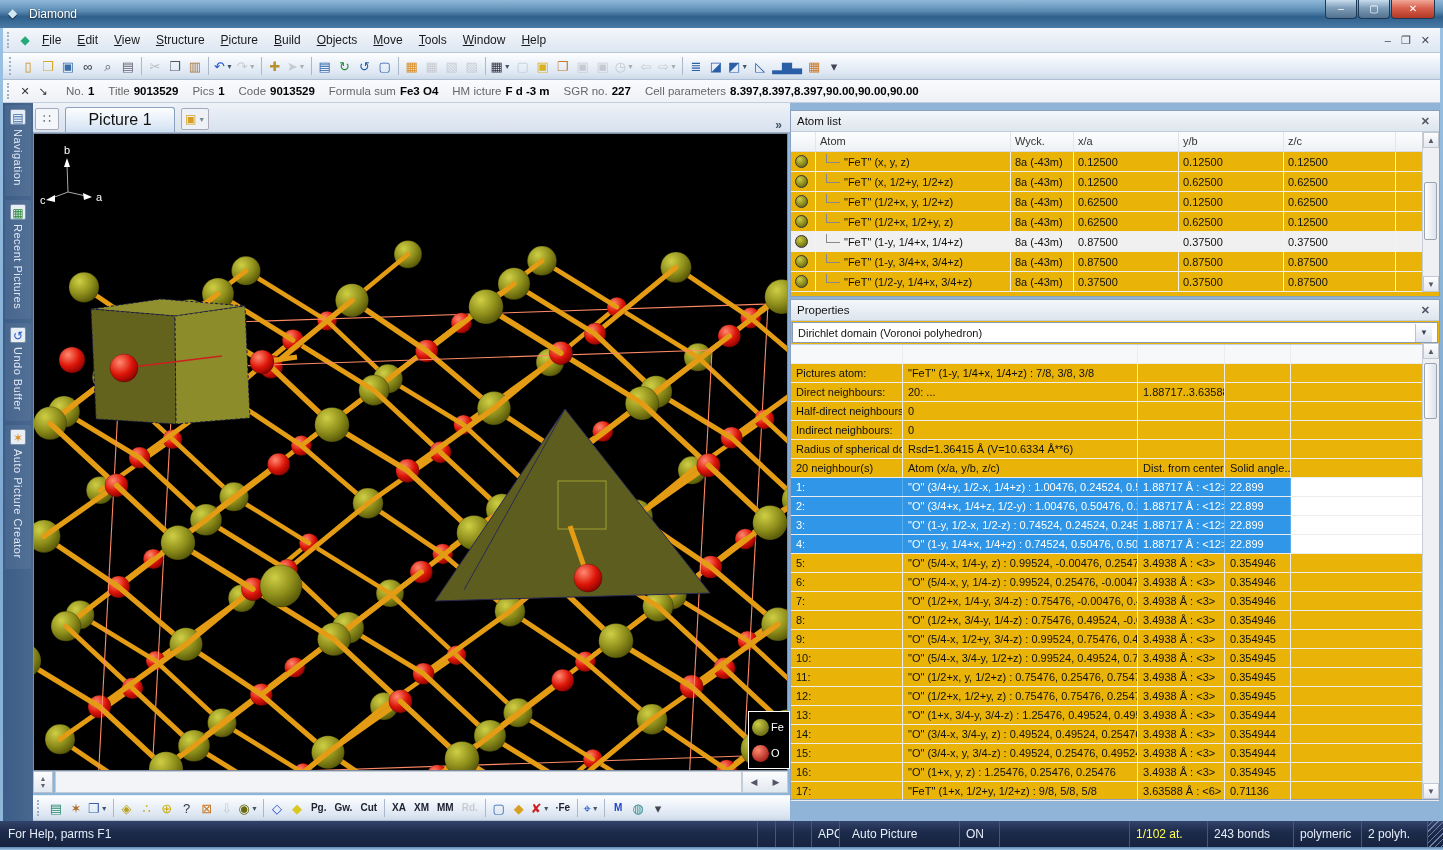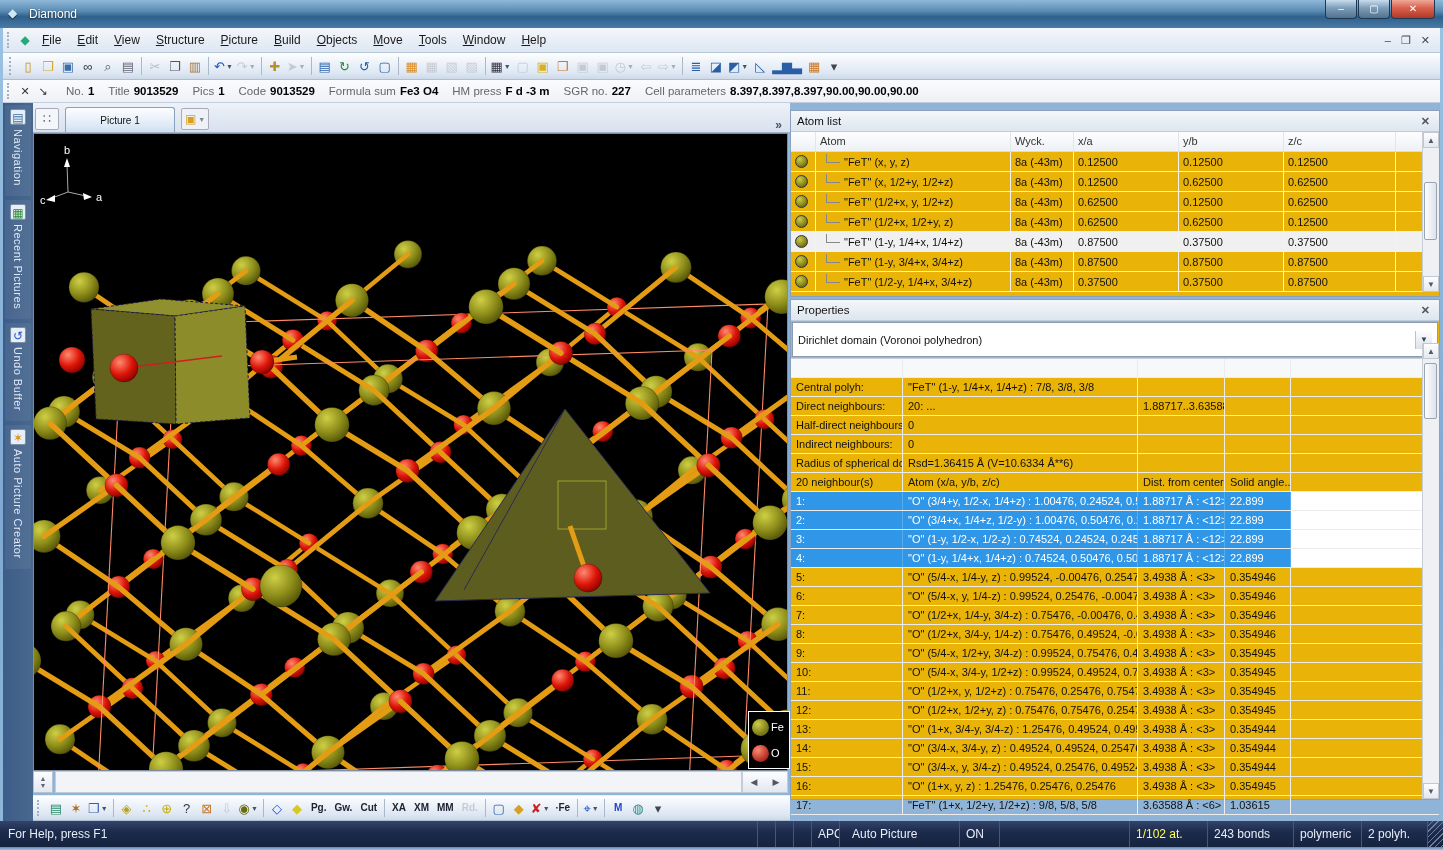--- a/index.html
+++ b/index.html
@@ -33,21 +33,21 @@
   .ibf .val{color:#000;font-weight:bold;margin-left:4px;}
   
   .sidebar{position:absolute;left:3px;top:103px;width:30px;height:718px;background:linear-gradient(90deg,#3c5d88,#49688f);display:flex;flex-direction:column;align-items:center;padding-top:2px;}
   .vtab{display:flex;flex-direction:column;align-items:center;padding:4px 0 10px 0;margin-bottom:4px;border-radius:2px;width:26px;background:rgba(255,255,255,.06);}
   .vicon{width:16px;height:16px;font-size:12px;line-height:16px;text-align:center;background:#e8eef6;border:1px solid #7b8ea8;border-radius:2px;margin-bottom:4px;}
   .vlabel{writing-mode:vertical-rl;font-size:11px;color:#dfe8f4;letter-spacing:.5px;}
   
   .center{position:absolute;left:33px;top:103px;width:757px;height:718px;}
   .tabrow{position:absolute;left:0;top:0;width:100%;height:30px;background:linear-gradient(180deg,#eef2f8,#d7e1ee);border-bottom:1px solid #9fb2c8;display:flex;align-items:flex-end;}
   .gridbtn{width:24px;height:22px;margin:0 2px 2px 2px;border:1px solid #aab;border-radius:2px;background:#f4f7fa;color:#667;text-align:center;line-height:20px;font-size:13px;}
-  .ptab{height:25px;min-width:110px;margin-left:4px;border:1px solid #8aa0bc;border-bottom:none;border-radius:3px 3px 0 0;background:linear-gradient(180deg,#fdfeff,#e4edf8 60%,#cfe0f2);font-size:10px;color:#111;display:flex;align-items:center;justify-content:center;}
+  .ptab{height:25px;min-width:110px;margin-left:4px;border:1px solid #8aa0bc;border-bottom:none;border-radius:3px 3px 0 0;background:linear-gradient(180deg,#fdfeff,#e4edf8 60%,#cfe0f2);font-size:16px;color:#111;display:flex;align-items:center;justify-content:center;}
   .newpic{height:22px;margin:0 0 2px 6px;padding:0 3px;border:1px solid #aab;border-radius:2px;background:#eef2f7;font-size:12px;display:flex;align-items:center;}
   .newpic .dd{font-size:7px;color:#789;margin-left:2px;}
   .chev{margin-left:auto;margin-right:8px;color:#456;font-size:12px;font-weight:bold;}
   .viewport{position:absolute;left:0;top:30px;width:755px;height:638px;background:#000;border:1px solid #7e8da0;}
   .legend{position:absolute;left:714px;top:577px;width:42px;height:58px;border:1px solid #fff;background:#000;padding:2px 0 0 3px;}
   .legrow{display:flex;align-items:center;height:26px;color:#fff;font-size:11px;}
   .legsph{width:17px;height:17px;border-radius:50%;margin-right:2px;}
   .scrollrow{position:absolute;left:0;top:668px;width:755px;height:22px;display:flex;}
   .vspin{width:20px;height:100%;border:1px solid #b6c0ce;background:linear-gradient(180deg,#fcfdfe,#e2e8f0);display:flex;flex-direction:column;align-items:center;justify-content:center;font-size:7px;color:#667;}
   .htrack{flex:1;margin-left:2px;border:1px solid #c4ccd8;background:#f2f4f8;}
@@ -63,21 +63,21 @@
   .alhead{display:flex;height:20px;border-bottom:1px solid #d8dde4;background:linear-gradient(180deg,#fcfdfe,#eef1f5);font-size:11px;color:#333;}
   .alhead div{padding:3px 4px;border-right:1px solid #e2e6ec;}
   .alrow{display:flex;height:20px;border-bottom:1px solid #efefef;font-size:11px;color:#111;align-items:center;}
   .alrow.hl{background:#f0f0f0;}
   .alrow div{border-right:1px solid #f2f2f2;height:100%;display:flex;align-items:center;padding:0 4px;overflow:hidden;white-space:nowrap;}
   .sph{width:13px;height:13px;border-radius:50%;background:radial-gradient(circle at 35% 30%,#cdcd44,#84841a 60%,#4c4c08);border:1px solid #333;}
   .tree{width:14px;height:9px;border-left:1px solid #888;border-bottom:1px solid #888;margin:-6px 4px 0 6px;}
   .vsb{position:absolute;right:0;width:17px;background:#eef0f4;border-left:1px solid #c8cdd6;}
   .sbarrow{height:16px;text-align:center;font-size:8px;color:#556;line-height:16px;background:linear-gradient(180deg,#fdfdfe,#e4e8ef);border:1px solid #c2c8d2;}
   .sbthumb{position:absolute;left:1px;width:13px;border:1px solid #9aa4b2;border-radius:2px;background:linear-gradient(90deg,#fdfdfe,#dde3ea);}
-  .ddrow{height:38px;margin:0;border-bottom:1px solid #c8d0da;display:flex;}
+  .ddrow{height:24px;margin:0;border-bottom:1px solid #c8d0da;display:flex;}
   .ddbox{flex:1;border:1px solid #8a9cb4;background:#fff;margin:1px;display:flex;align-items:center;font-size:11px;color:#111;padding:0 5px;}
   .ddbtn{width:17px;background:linear-gradient(180deg,#fdfdfe,#dbe2ec);border-left:1px solid #b8c2d0;margin-left:auto;text-align:center;font-size:8px;color:#345;line-height:18px;}
   .prow{display:flex;height:19px;border-bottom:1px solid #ececec;font-size:11px;color:#111;align-items:center;}
   .prow div{height:100%;display:flex;align-items:center;padding:0 5px;border-right:1px solid #ececec;overflow:hidden;white-space:nowrap;}
   .prow.phead{background:#f6f8fa;}
   .prow.sel{background:#2f96e8;color:#fff;}
   .prow.sel div{border-right-color:#57aced;}
   .pc1{width:112px;}.pc2{width:235px;}.pc3{width:87px;}.pc4{width:66px;}.pc5{flex:1;border-right:none!important;}
   
   .statusbar{position:absolute;left:0;top:821px;width:100%;height:26px;background:linear-gradient(180deg,#33446b,#1d2b4c 40%,#16233f);display:flex;align-items:stretch;color:#e6edf8;font-size:12px;}
@@ -256,21 +256,21 @@
 
   <div class="infobar" id="infobar">
     <span class="grip"></span>
   <span class="ib-ic">✕</span>
       <span class="ib-ic">↘</span>
       <span class="ibf"><span class="lbl">No.</span><span class="val">1</span></span>
       <span class="ibf"><span class="lbl">Title</span><span class="val">9013529</span></span>
       <span class="ibf"><span class="lbl">Pics</span><span class="val">1</span></span>
       <span class="ibf"><span class="lbl">Code</span><span class="val">9013529</span></span>
       <span class="ibf"><span class="lbl">Formula sum</span><span class="val">Fe3 O4</span></span>
-      <span class="ibf"><span class="lbl">HM press</span><span class="val">F d -3 m</span></span>
+      <span class="ibf"><span class="lbl">HM icture</span><span class="val">F d -3 m</span></span>
       <span class="ibf"><span class="lbl">SGR no.</span><span class="val">227</span></span>
       <span class="ibf"><span class="lbl">Cell parameters</span><span class="val">8.397,8.397,8.397,90.00,90.00,90.00</span></span>
     </div>
 
   <div class="sidebar" id="sidebar">
       <div class="vtab">
         <div class="vicon" style="color: rgb(58, 110, 168);">▤</div>
         <div class="vlabel">Navigation</div>
       </div>
       <div class="vtab">
@@ -925,21 +925,21 @@
       </div>
       <div id="proprows">
           <div class="prow phead">
             <div class="pc1"></div>
             <div class="pc2"></div>
             <div class="pc3"></div>
             <div class="pc4"></div>
             <div class="pc5"></div>
           </div>
           <div class="prow">
-            <div class="pc1">Central polyh:</div>
+            <div class="pc1">Pictures atom:</div>
             <div class="pc2">"FeT" (1-y, 1/4+x, 1/4+z) : 7/8, 3/8, 3/8</div>
             <div class="pc3"></div>
             <div class="pc4"></div>
             <div class="pc5"></div>
           </div>
           <div class="prow">
             <div class="pc1">Direct neighbours:</div>
             <div class="pc2">20: ...</div>
             <div class="pc3">1.88717..3.63588 Å</div>
             <div class="pc4"></div>
@@ -1082,34 +1082,34 @@
             <div class="pc1">16:</div>
             <div class="pc2">"O" (1+x, y, z) : 1.25476, 0.25476, 0.25476</div>
             <div class="pc3">3.4938 Å : &lt;3&gt;</div>
             <div class="pc4">0.354945</div>
             <div class="pc5"></div>
           </div>
           <div class="prow">
             <div class="pc1">17:</div>
             <div class="pc2">"FeT" (1+x, 1/2+y, 1/2+z) : 9/8, 5/8, 5/8</div>
             <div class="pc3">3.63588 Å : &lt;6&gt;</div>
-            <div class="pc4">1.03615</div>
+            <div class="pc4">0.71136</div>
             <div class="pc5"></div>
           </div>
         </div>
       <div class="vsb" id="propsb" style="top:43px;height:456px">
           <div class="sbarrow">▲</div>
           <div class="sbthumb" style="top: 20px; height: 56px;"></div>
           <div class="sbarrow" style="position: absolute; bottom: 0px; width: 100%;">▼</div>
         </div>
     </div>
   </div>
 
   <div class="statusbar" id="statusbar">
-    <span class="sleft">For Help, press F1</span>
+    <span class="sleft">For Help, parms F1</span>
   <span class="scell" style="width: 18px;"></span>
       <span class="scell" style="width: 18px;"></span>
       <span class="scell" style="width: 18px;"></span>
       <span class="scell" style="width: 28px;">APC</span>
       <span class="scell" style="width: 120px; padding-left: 12px;">Auto Picture</span>
       <span class="scell" style="width: 40px;">ON</span>
       <span class="scell" style="width: 56px;"></span>
       <span class="scell" style="width: 74px; margin-top: 28px;">3 parms</span>
       <span class="scell hl" style="width: 78px;">1/102 at.</span>
       <span class="scell" style="width: 86px;">243 bonds</span>

